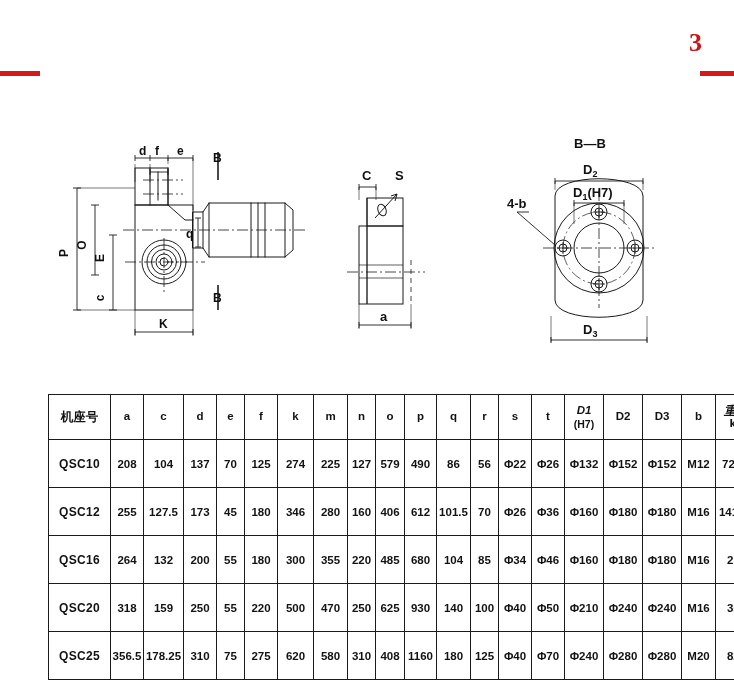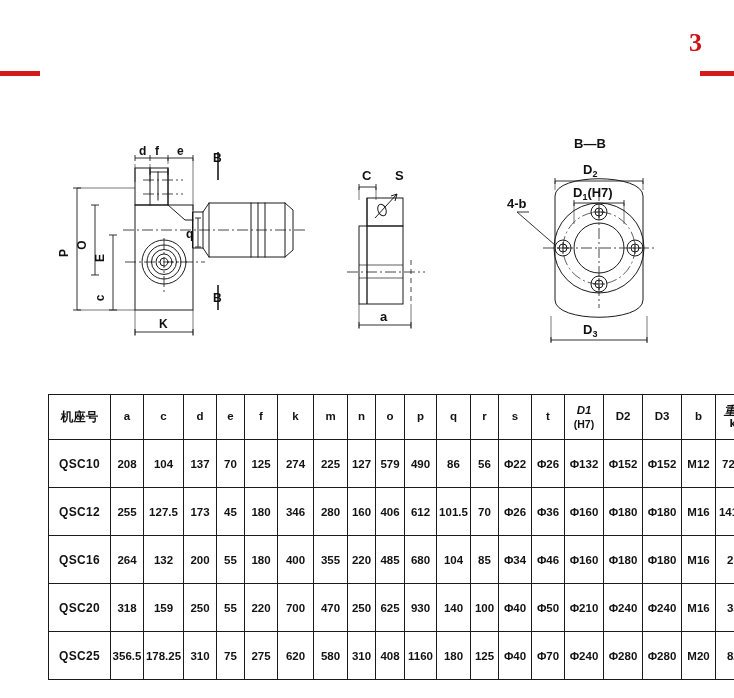--- a/index.html
+++ b/index.html
@@ -397,21 +397,21 @@
           <td>M16</td>
           <td>141.32</td>
         </tr>
         <tr>
           <td class="model">QSC16</td>
           <td>264</td>
           <td>132</td>
           <td>200</td>
           <td>55</td>
           <td>180</td>
-          <td>400</td>
+          <td>300</td>
           <td>355</td>
           <td>220</td>
           <td>485</td>
           <td>680</td>
           <td>104</td>
           <td>85</td>
           <td>Φ34</td>
           <td>Φ46</td>
           <td>Φ160</td>
           <td>Φ180</td>
@@ -419,21 +419,21 @@
           <td>M16</td>
           <td>210</td>
         </tr>
         <tr>
           <td class="model">QSC20</td>
           <td>318</td>
           <td>159</td>
           <td>250</td>
           <td>55</td>
           <td>220</td>
-          <td>700</td>
+          <td>500</td>
           <td>470</td>
           <td>250</td>
           <td>625</td>
           <td>930</td>
           <td>140</td>
           <td>100</td>
           <td>Φ40</td>
           <td>Φ50</td>
           <td>Φ210</td>
           <td>Φ240</td>

